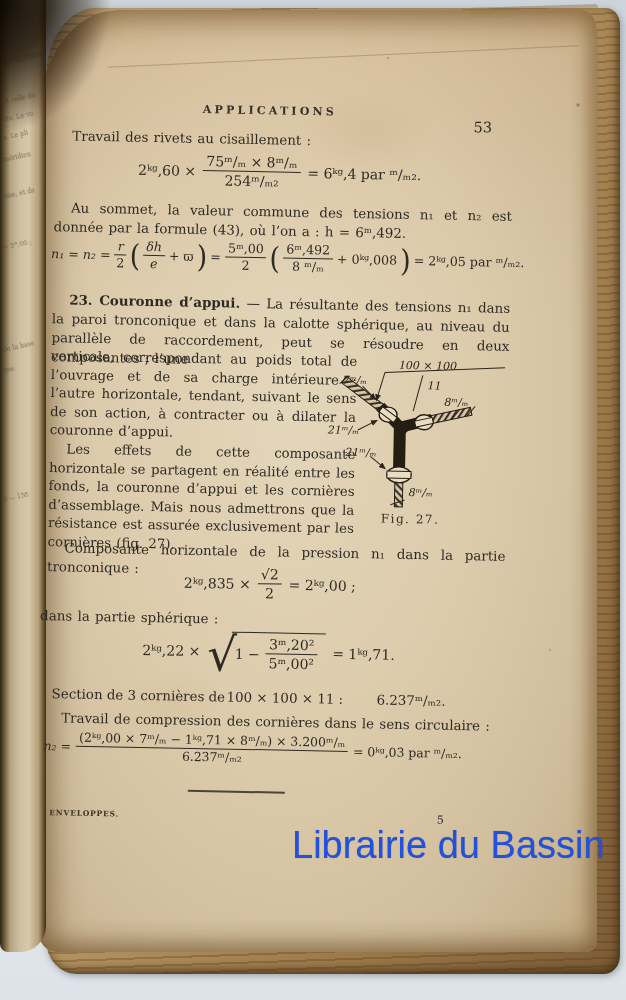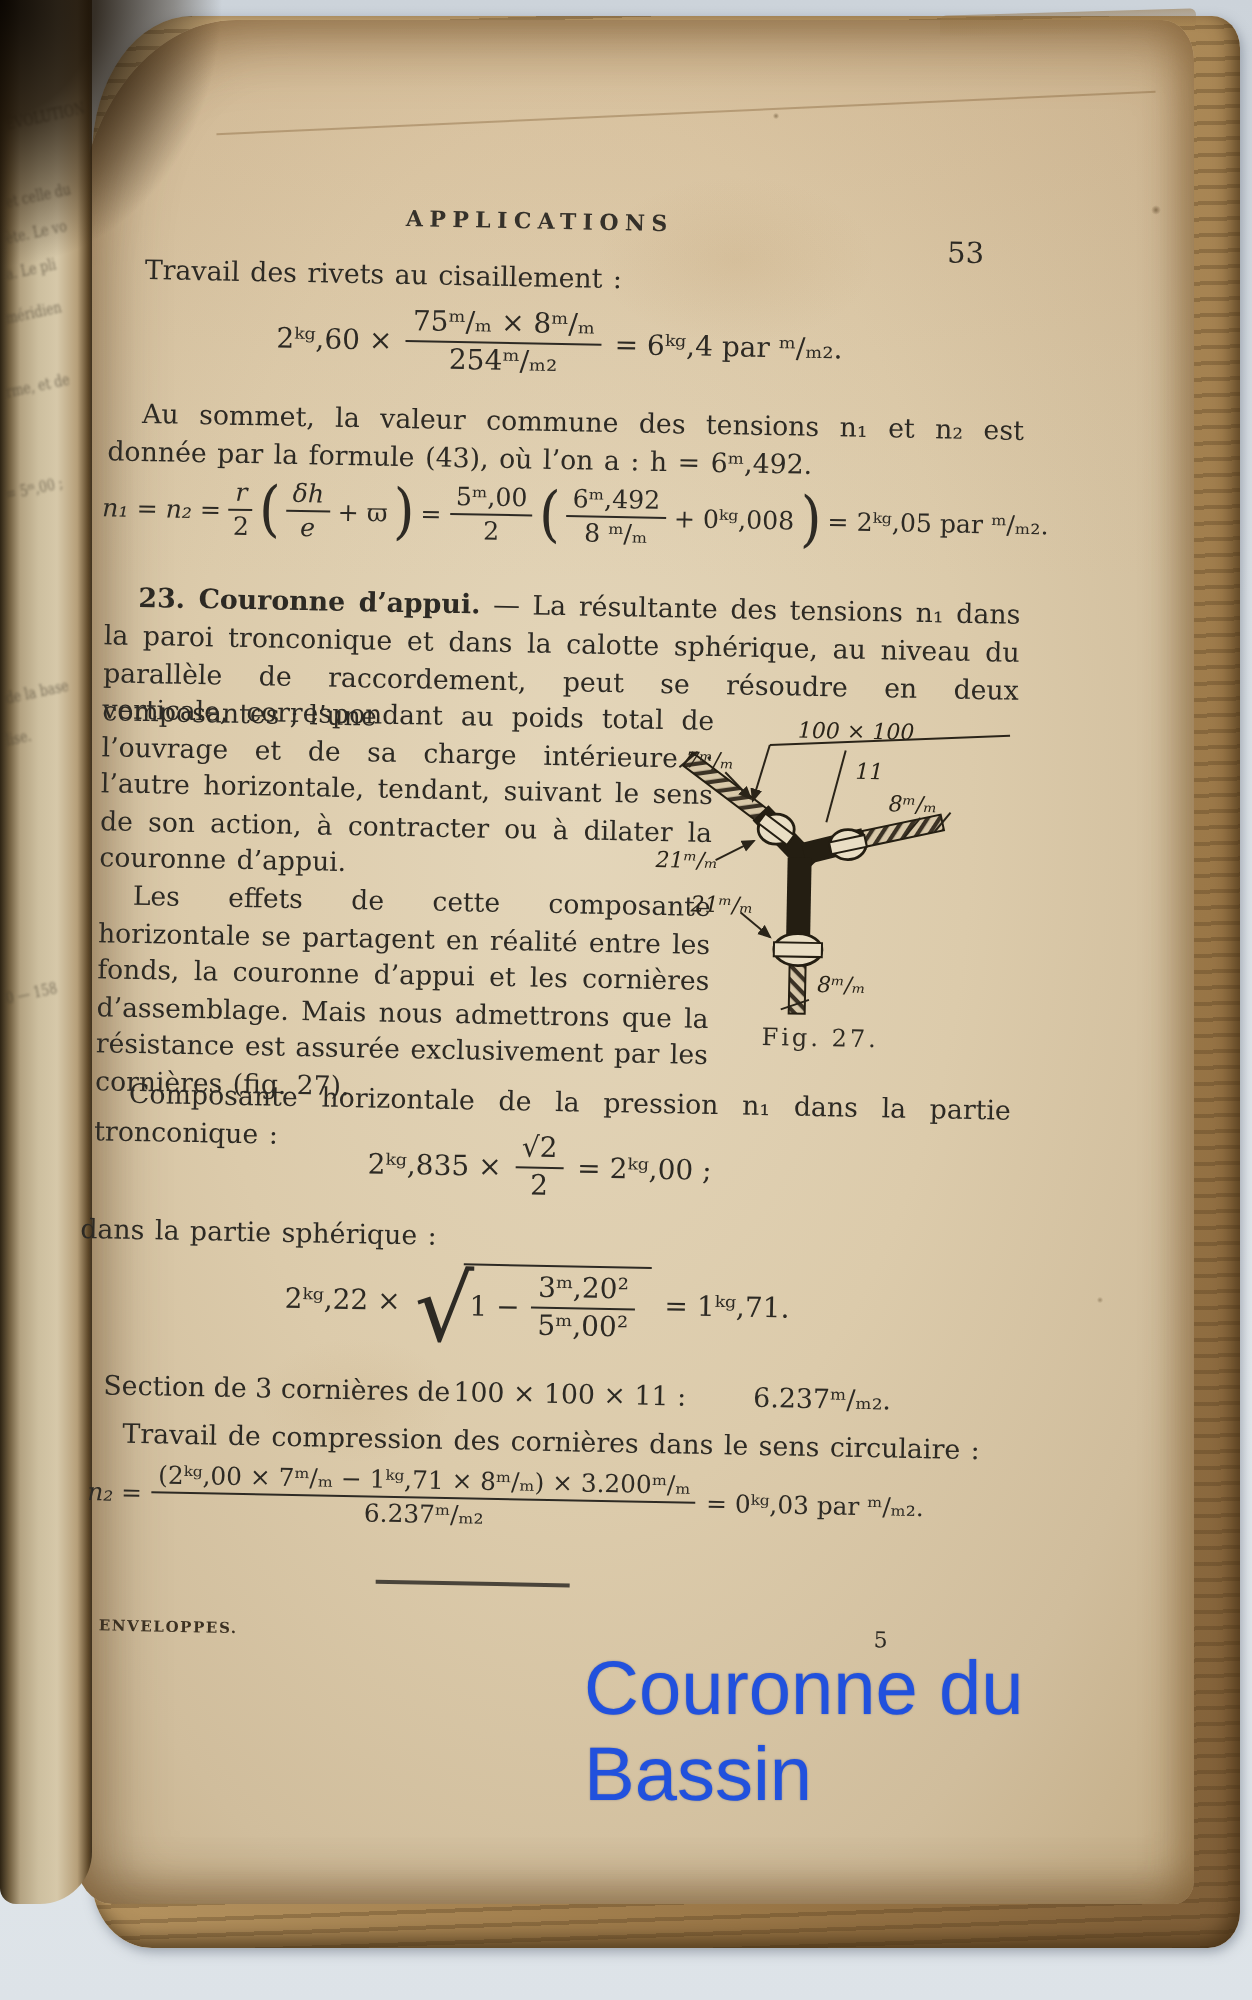--- a/index.html
+++ b/index.html
@@ -281,15 +281,15 @@
       <span>= 0ᵏᵍ,03 par ᵐ/ₘ₂.</span>
     </div>
 
     <div class="end-rule"></div>
 
     <div class="sig">ENVELOPPES.</div>
     <div class="sheet">5</div>
 
   </div>
 
-  <div class="watermark">Couronne du Bassin</div>
+  <div class="watermark">Librairie du Bassin</div>
 
 </div>
 
 </body></html>

